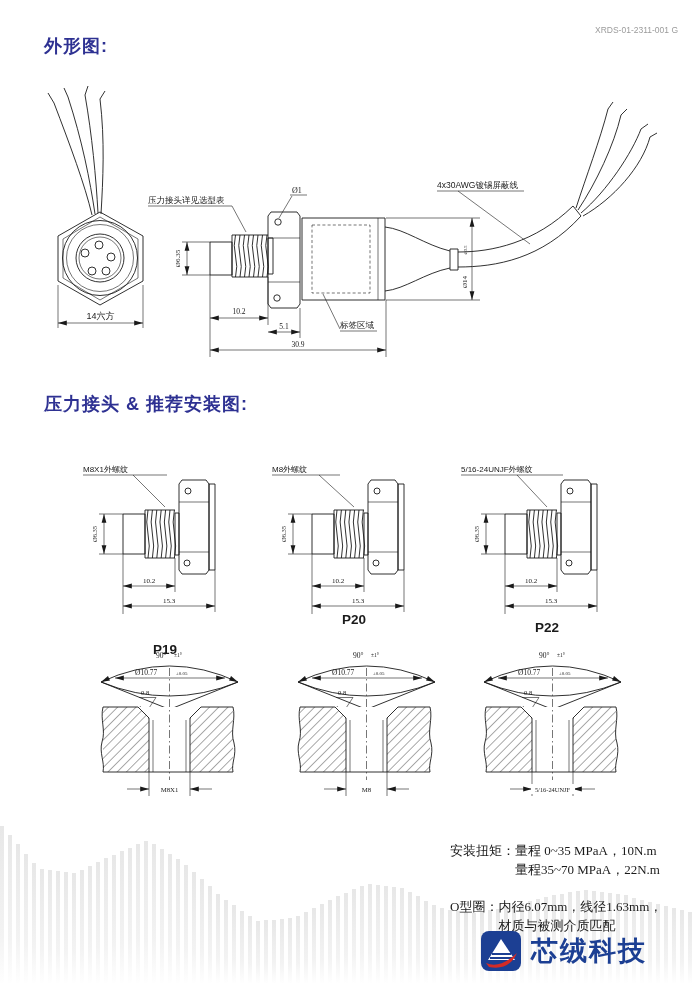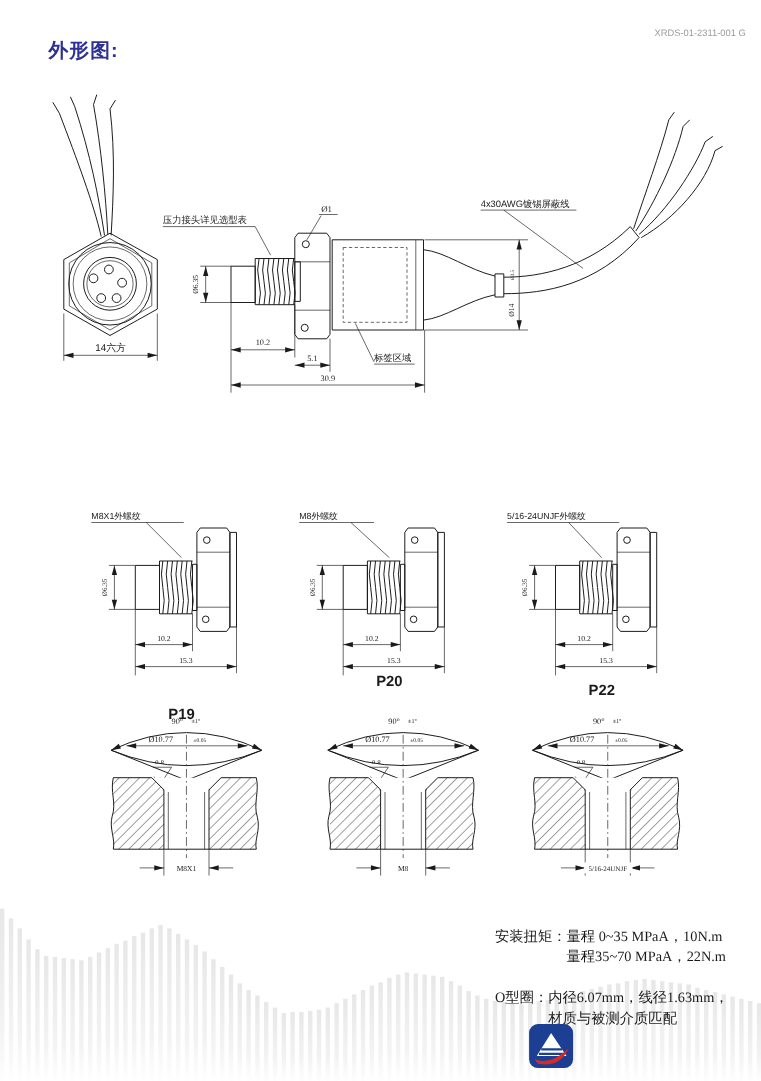--- a/index.html
+++ b/index.html
@@ -162,20 +162,21 @@
       <line class="thin" x1="356" y1="215" x2="356" y2="272"></line>
       <line class="thin" x1="180" y1="233" x2="238" y2="233" marker-start="url(#arr)" marker-end="url(#arr)"></line>
       <text x="209" y="229" font-size="7.5" text-anchor="middle">10.2</text>
       <line class="thin" x1="238" y1="247" x2="270" y2="247" marker-start="url(#arr)" marker-end="url(#arr)"></line>
       <text x="254" y="243.5" font-size="7.5" text-anchor="middle">5.1</text>
       <line class="thin" x1="180" y1="265" x2="356" y2="265" marker-start="url(#arr)" marker-end="url(#arr)"></line>
       <text x="268" y="261.5" font-size="7.5" text-anchor="middle">30.9</text>
     </g>
   </svg>
 
+  <div id="title2" class="sec-title">压力接头 &amp; 推荐安装图:</div>
 
   <svg style="left:75px;top:462px" width="180" height="158" viewBox="0 0 180 158">
     <g>
       <text class="cn" x="8" y="10" font-size="8">M8X1外螺纹</text>
       <line class="thin" x1="8" y1="13" x2="92" y2="13"></line>
       <line class="thin" x1="58" y1="13" x2="90" y2="45"></line>
       <line class="thin" x1="48" y1="52" x2="24" y2="52"></line>
       <line class="thin" x1="48" y1="92" x2="24" y2="92"></line>
       <line class="thin" x1="29" y1="52" x2="29" y2="92" marker-start="url(#arr)" marker-end="url(#arr)"></line>
       <text x="22" y="72" font-size="6.5" text-anchor="middle" transform="rotate(-90 22 72)">Ø6.35</text>
@@ -512,15 +513,16 @@
   </div>
 
   <div class="logo">
     <svg style="position:static" width="42" height="42" viewBox="0 0 42 42">
       <rect x="1" y="1" width="40" height="40" rx="8" fill="var(--logo-blue)"></rect>
       <polygon points="8,30 21,9 35,30" fill="#ffffff"></polygon>
       <line x1="12" y1="24" x2="31" y2="24" stroke="var(--logo-blue)" stroke-width="2"></line>
       <line x1="10" y1="28" x2="33" y2="28" stroke="var(--logo-blue)" stroke-width="2"></line>
       <path d="M6,33 Q20,39 37,23 Q29,41 9,37 Z" fill="var(--logo-red)"></path>
     </svg>
+    <span class="logo-text">芯绒科技</span>
   </div>
 
 </div>
 
 </body></html>

